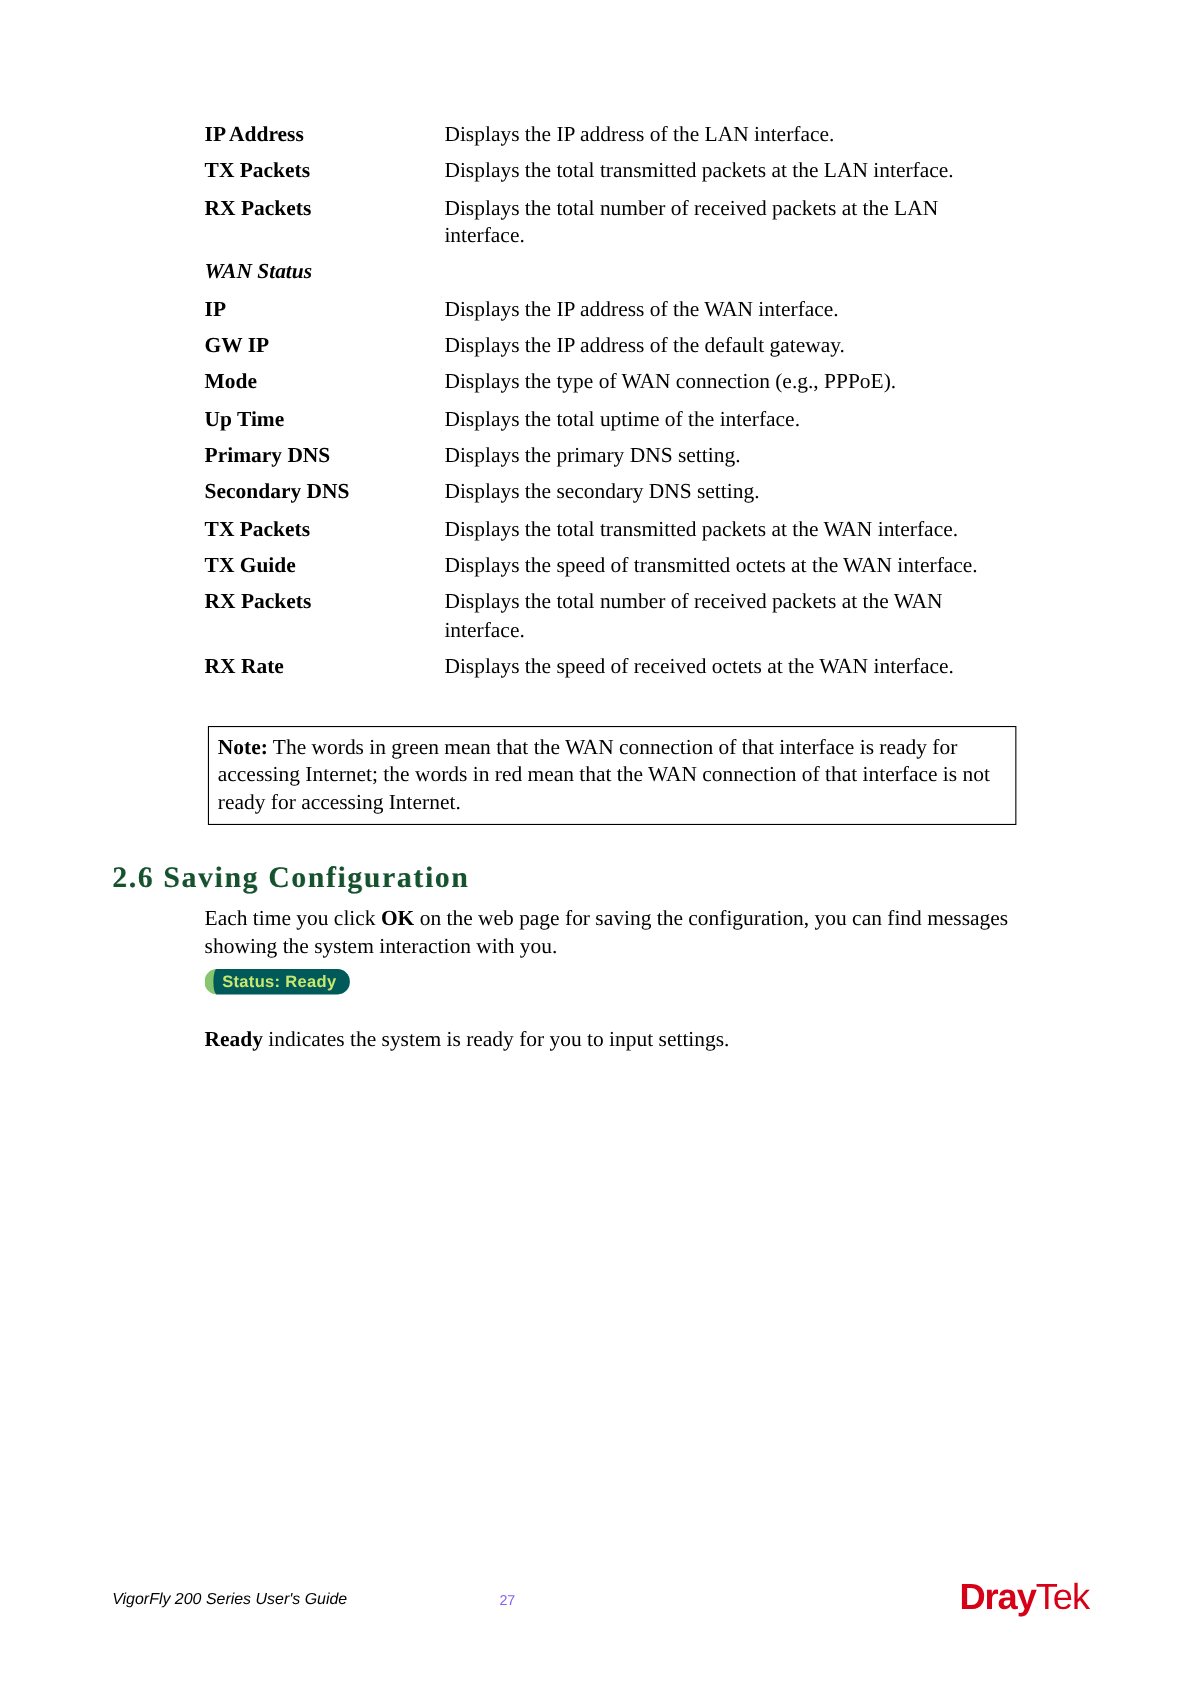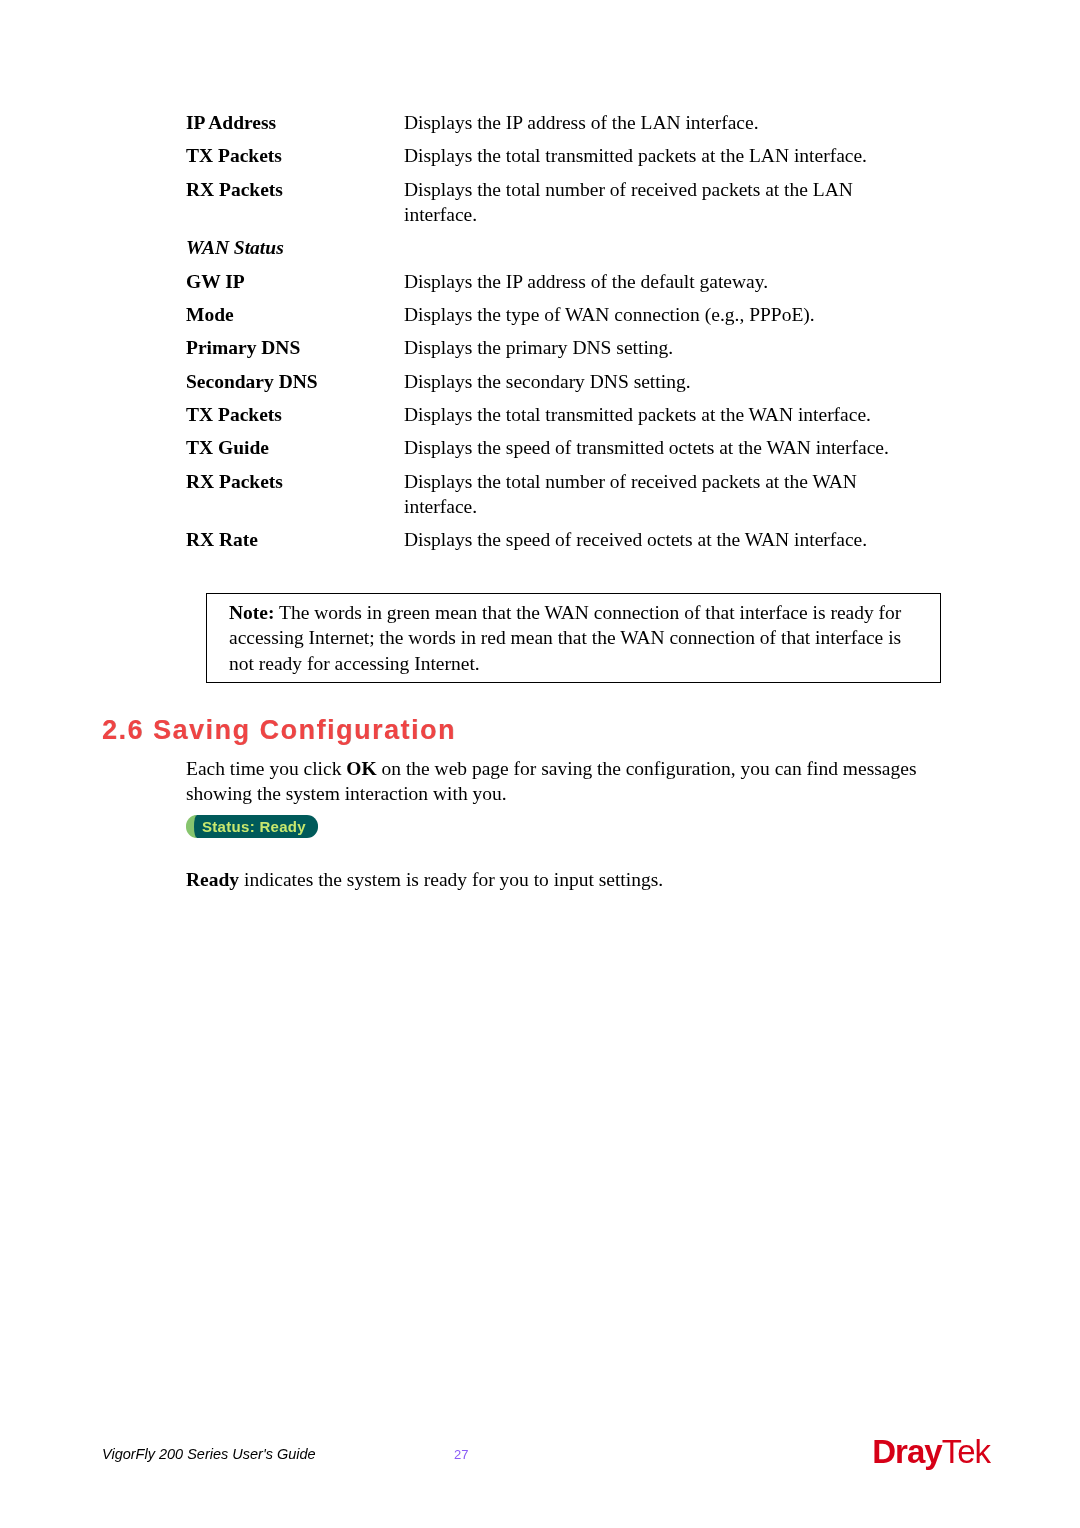--- a/index.html
+++ b/index.html
@@ -30,36 +30,36 @@
   .def-table td.term {
     width: 218px;
     font-weight: bold;
   }
   .section-label {
     font-style: italic;
     font-weight: bold;
   }
   .note-box {
     border: 1px solid #000;
-    padding: 6px 22px;
+    padding: 6px 8px;
     margin-top: 36px;
     font-size: 19.5px;
     line-height: 1.3;
     width: 735px;
-    margin-left: 20px;
+    margin-left: 3px;
   }
   .note-box .note-label { font-weight: bold; }
   .section-heading {
-    font-family: Liberation Sans, sans-serif;
+    font-family: Liberation Serif, serif;
     font-size: 27px;
     font-weight: bold;
     letter-spacing: 1.5px;
     margin-top: 32px;
     margin-left: -84px;
-    color: #ef4444;
+    color: #14532d;
     text-shadow: 0.5px 0 0 rgba(0,0,0,0.25);
   }
   .body-para {
     font-size: 19.5px;
     line-height: 1.3;
     margin-top: 10px;
   }
   .status-img {
     display: inline-block;
     margin-top: 8px;
@@ -125,26 +125,34 @@
     </tr>
     <tr>
       <td class="term">RX Packets</td>
       <td>Displays the total number of received packets at the LAN interface.</td>
     </tr>
     <tr>
       <td class="term section-label">WAN Status</td>
       <td></td>
     </tr>
     <tr>
+      <td class="term">IP</td>
+      <td>Displays the IP address of the WAN interface.</td>
+    </tr>
+    <tr>
       <td class="term">GW IP</td>
       <td>Displays the IP address of the default gateway.</td>
     </tr>
     <tr>
       <td class="term">Mode</td>
       <td>Displays the type of WAN connection (e.g., PPPoE).</td>
+    </tr>
+    <tr>
+      <td class="term">Up Time</td>
+      <td>Displays the total uptime of the interface.</td>
     </tr>
     <tr>
       <td class="term">Primary DNS</td>
       <td>Displays the primary DNS setting.</td>
     </tr>
     <tr>
       <td class="term">Secondary DNS</td>
       <td>Displays the secondary DNS setting.</td>
     </tr>
     <tr>

